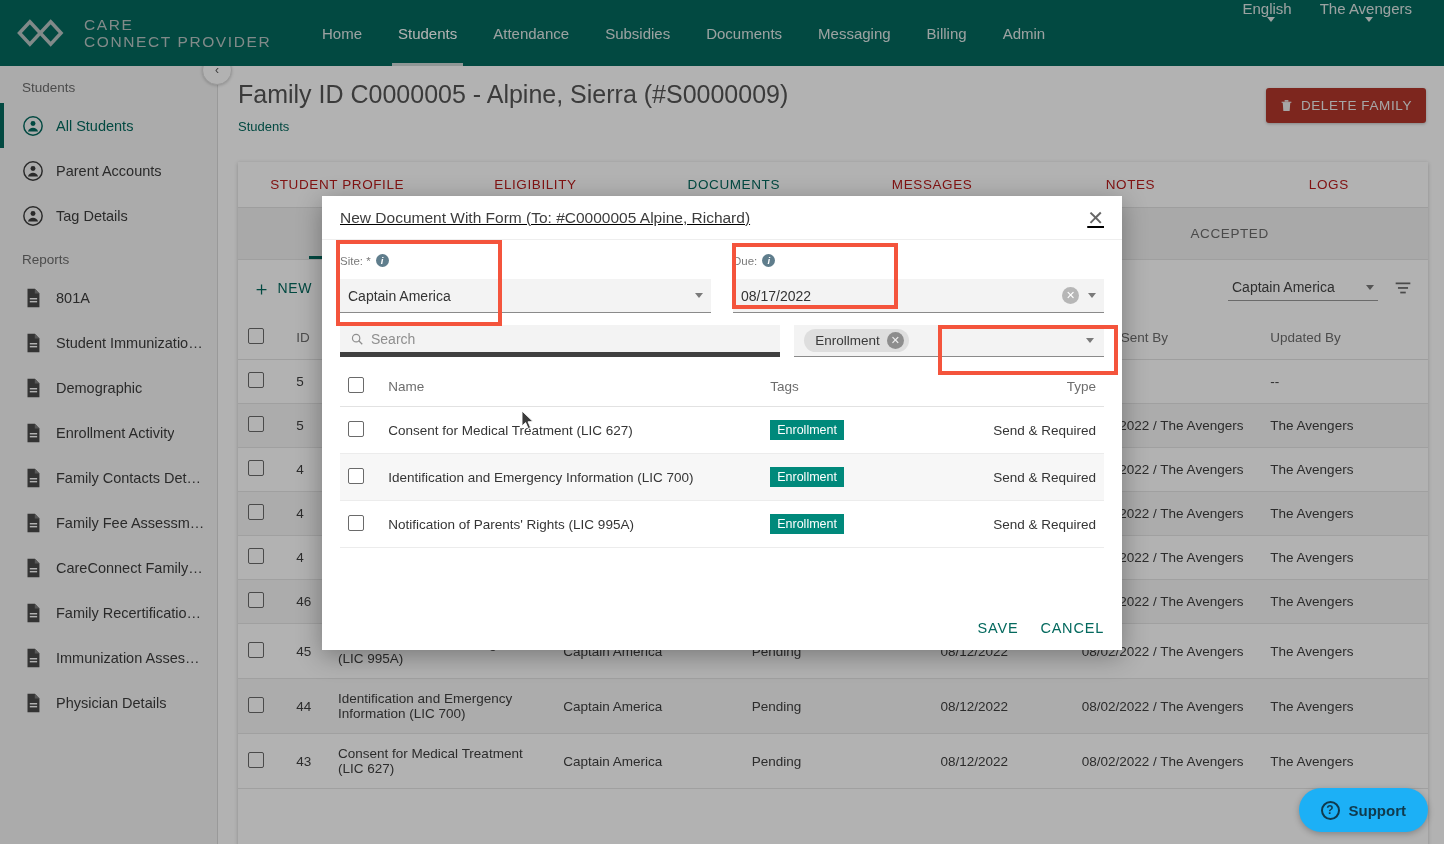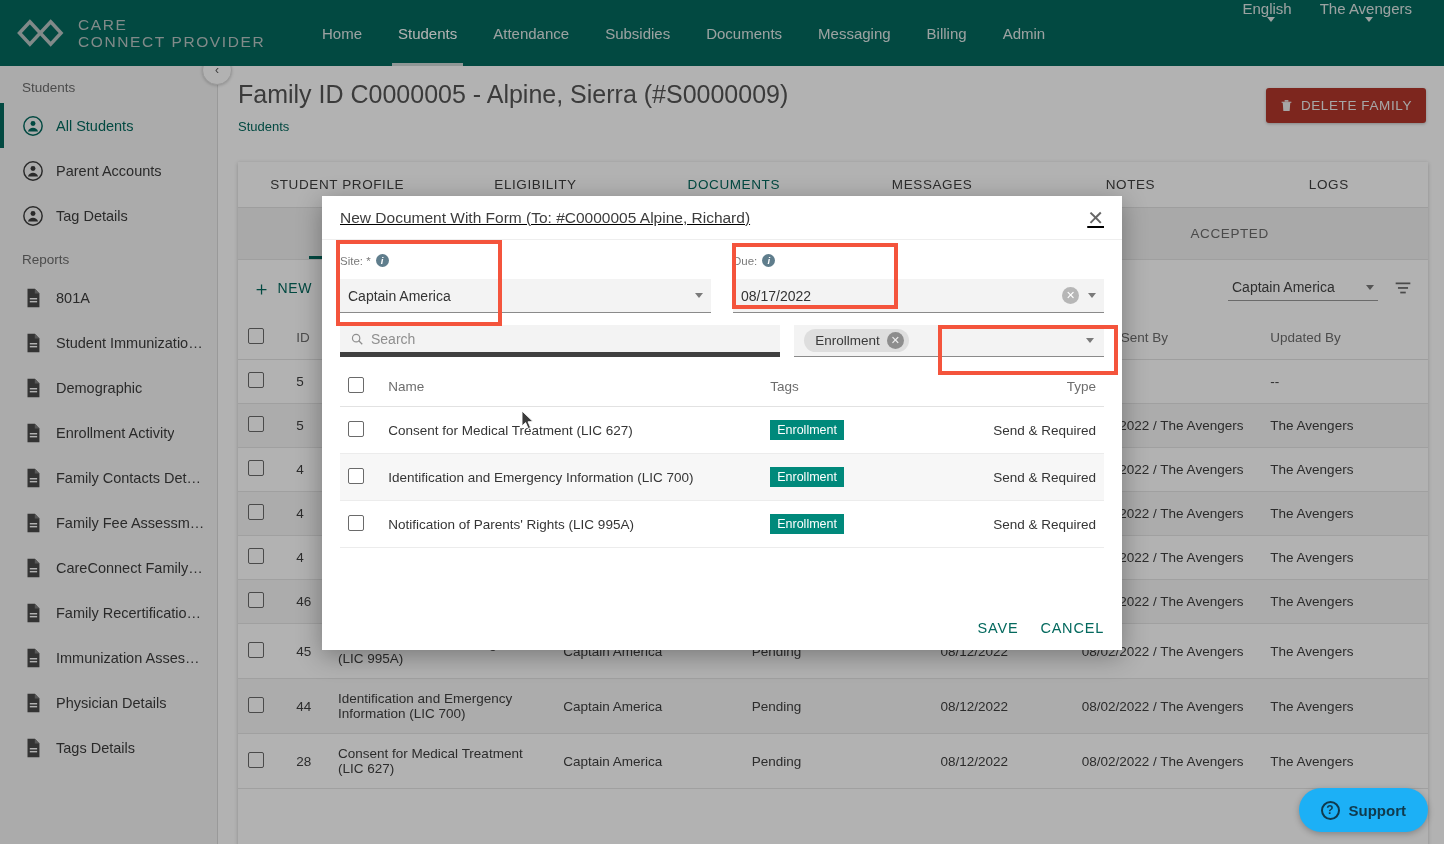--- a/index.html
+++ b/index.html
@@ -12,21 +12,21 @@
   #root { position: relative; width: 1444px; height: 844px; }
 
   
   .topnav {
     position: absolute; top: 0; left: 0; width: 1444px; height: 66px;
     background: #04695e; display: flex; align-items: center;
     z-index: 40;
   }
   .logo-wrap { display:flex; align-items:center; margin-left: 16px; width: 260px; }
   .logo-mark { width: 52px; height: 30px; flex: 0 0 auto; }
-  .logo-text { margin-left: 10px; color: #b9c6c4; font-size: 15.5px; letter-spacing: 1.6px; line-height: 17px; }
+  .logo-text { margin-left: 16px; color: #b9c6c4; font-size: 15.5px; letter-spacing: 1.6px; line-height: 17px; }
   .nav-items { display:flex; align-items:center; height: 66px; margin-left: 28px; }
   .nav-item {
     color: #dfe8e7; font-size: 15px; padding: 0 18px; height: 66px;
     display:flex; align-items:center; cursor:pointer; position: relative;
   }
   .nav-item.active { color: #ffffff; }
   .nav-item.active::after {
     content:""; position:absolute; left: 12px; right: 12px; bottom: 0;
     height: 3px; background: #cfd8d7;
   }
@@ -67,21 +67,21 @@
     position:absolute; right: 18px; top: 22px; background:#b3372c; color:#eee;
     border:none; border-radius:3px; font-size:13.5px; letter-spacing:.6px;
     padding: 10px 14px; display:flex; align-items:center; gap:8px; cursor:pointer;
     box-shadow: 0 1px 3px rgba(0,0,0,.25);
   }
 
   .card { position:absolute; left: 20px; top: 96px; width: 1190px; height: 760px;
           background:#fff; box-shadow: 0 1px 4px rgba(0,0,0,.22); }
   .tabs { display:flex; height: 46px; border-bottom: 1px solid #e2e2e2; }
   .tab { flex:1; display:flex; align-items:center; justify-content:center; font-size:13.5px;
-         color:#404040; letter-spacing:.6px; cursor:pointer; position:relative; }
+         color:#b91c1c; letter-spacing:.6px; cursor:pointer; position:relative; }
   .tab.active { color:#04695e; }
   .subtabs { display:flex; height: 52px; background:#f2f2f2; border-bottom:1px solid #e4e4e4; }
   .subtab { flex:1; display:flex; align-items:center; justify-content:center; font-size:13.5px;
             color:#6b6b6b; letter-spacing:.6px; cursor:pointer; position:relative; }
   .subtab.active { color:#04695e; }
   .subtab.active::after { content:""; position:absolute; left:18%; right:18%; bottom:0; height:3px; background:#04695e; }
 
   .toolbar { height: 56px; display:flex; align-items:center; padding: 0 14px; }
   .new-btn { color:#04695e; font-size:14px; letter-spacing:.6px; display:flex; align-items:center; gap:6px; cursor:pointer; }
   .plus { font-size: 19px; line-height: 1; }
@@ -308,29 +308,20 @@
       <span class="side-label">Immunization Assess…</span>
     </div>
     <div class="side-item">
       <svg class="side-ico" viewBox="0 0 24 24">
           <path d="M6 2h8l5 5v15H6z" fill="#4a4a4a"></path>
           <path d="M14 2v5h5" fill="#7d7d7d"></path>
           <rect x="8.5" y="12" width="8" height="1.6" fill="#fff"></rect>
           <rect x="8.5" y="15.2" width="8" height="1.6" fill="#fff"></rect>
         </svg>
       <span class="side-label">Physician Details</span>
-    </div>
-    <div class="side-item">
-      <svg class="side-ico" viewBox="0 0 24 24">
-          <path d="M6 2h8l5 5v15H6z" fill="#4a4a4a"></path>
-          <path d="M14 2v5h5" fill="#7d7d7d"></path>
-          <rect x="8.5" y="12" width="8" height="1.6" fill="#fff"></rect>
-          <rect x="8.5" y="15.2" width="8" height="1.6" fill="#fff"></rect>
-        </svg>
-      <span class="side-label">Tags Details</span>
     </div>
   </div>
 
   <div class="collapse-btn">
     <span>‹</span>
   </div>
 
   <div class="main">
     <div class="page-head">
       <div class="page-title">Family ID C0000005 - Alpine, Sierra (#S0000009)</div>
@@ -477,21 +468,21 @@
             <td>44</td>
             <td class="link">Identification and Emergency Information (LIC 700)</td>
             <td>Captain America</td>
             <td>Pending</td>
             <td>08/12/2022</td>
             <td>08/02/2022 / The Avengers</td>
             <td>The Avengers</td>
           </tr>
           <tr>
             <td><span class="cb"></span></td>
-            <td>28</td>
+            <td>43</td>
             <td class="link">Consent for Medical Treatment (LIC 627)</td>
             <td>Captain America</td>
             <td>Pending</td>
             <td>08/12/2022</td>
             <td>08/02/2022 / The Avengers</td>
             <td>The Avengers</td>
           </tr>
         </tbody>
       </table>
     </div>

